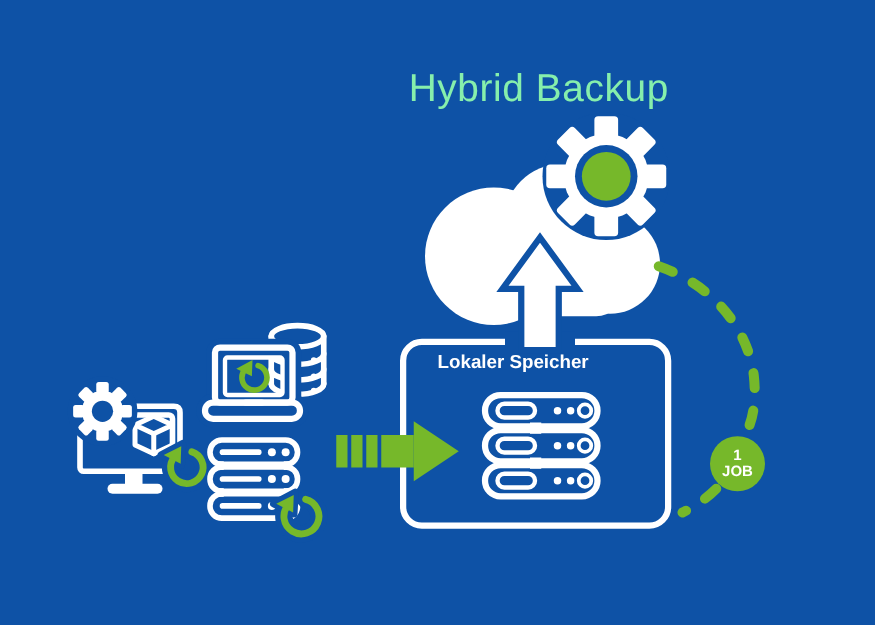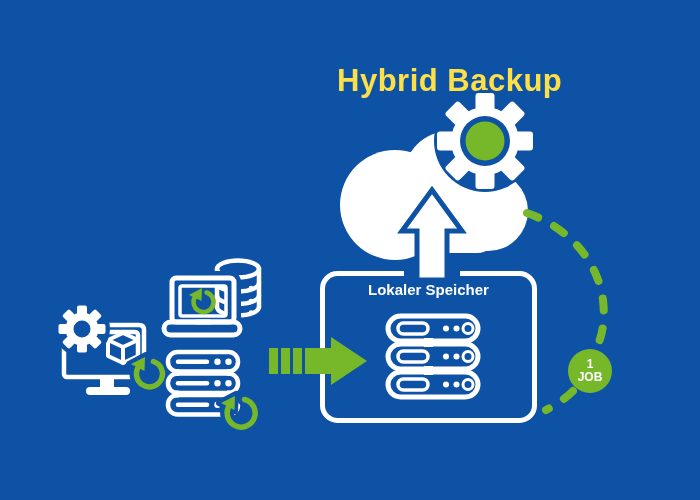--- a/index.html
+++ b/index.html
@@ -2,26 +2,26 @@
 <html><head>
 <meta charset="utf-8">
 <style>
   html,body{margin:0;padding:0;background:#0e52a6;}
   .canvas{
     position:relative;width:700px;height:500px;background:#0e52a6;
     overflow:hidden;font-family:"Liberation Sans",sans-serif;
   }
   .canvas svg{position:absolute;left:0;top:0;pointer-events:none;}
   .title{
-    position:absolute;left:327px;top:53px;margin:10px;
-    color:#fde047;font-size:31px;font-weight:bold;letter-spacing:.5px;
+    position:absolute;left:327px;top:53px;margin:0;
+    color:#86efac;font-size:31px;font-weight:normal;letter-spacing:.5px;
   }
   .label{position:absolute;color:#ffffff;font-weight:bold;}
   .cloud-label{left:448px;top:247px;font-size:15px;}
-  .local-label{left:322px;top:281px;width:213px;text-align:center;font-size:15px;}
+  .local-label{left:304px;top:281px;width:213px;text-align:center;font-size:15px;}
   .badge-text{
     position:absolute;left:568px;top:349px;width:44px;height:44px;
     display:flex;flex-direction:column;align-items:center;justify-content:center;
     color:#ffffff;font-weight:bold;font-size:12px;line-height:1.1;
   }
 </style>
 </head>
 <body>
 
 <div class="canvas">

